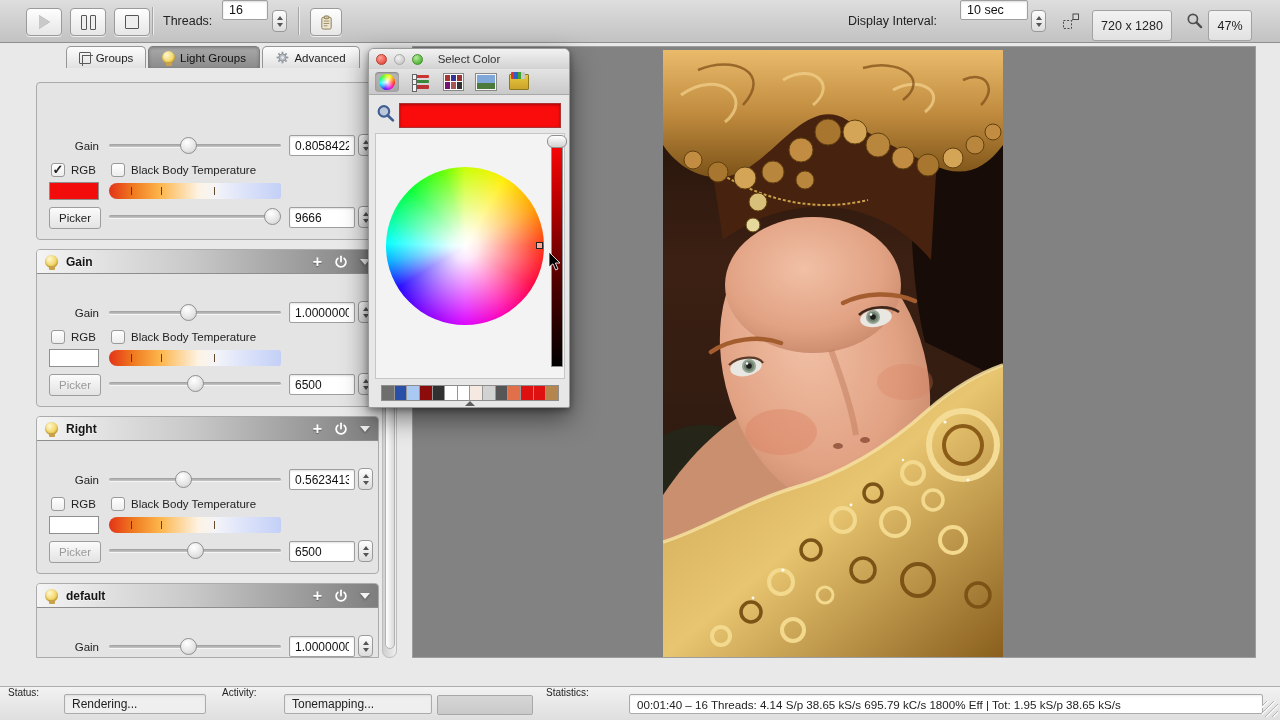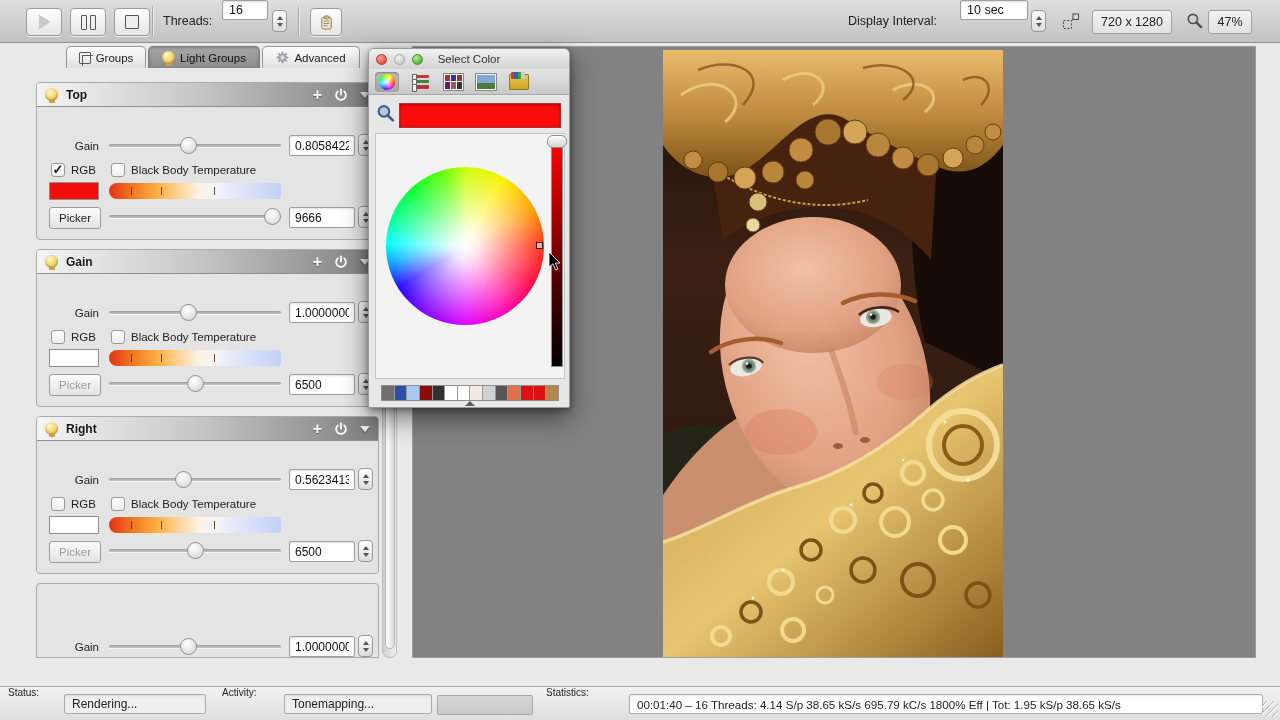--- a/index.html
+++ b/index.html
@@ -7,21 +7,21 @@
   .abs{position:absolute}
   
   .toolbar{left:0;top:0;width:1280px;height:42px;background:linear-gradient(#dedede,#c2c2c2);border-bottom:1px solid #8f8f8f}
   .tb-btn{position:absolute;top:8px;width:34px;height:26px;border:1px solid #9a9a9a;border-radius:4px;background:linear-gradient(#fefefe,#e6e6e6);box-shadow:0 1px 0 rgba(255,255,255,.7);display:flex;align-items:center;justify-content:center}
   .play-tri{width:0;height:0;border-left:11px solid #c9c9c9;border-top:7px solid transparent;border-bottom:7px solid transparent;filter:drop-shadow(0 0 0.5px #999)}
   .pause-bars{display:flex;gap:3px}
   .pause-bars i{display:block;width:4px;height:13px;border:1.5px solid #555;border-radius:1px;background:#eee}
   .stop-sq{width:12px;height:12px;border:1.5px solid #555;border-radius:1px;background:#eee}
   .tb-label{position:absolute;top:14px;font-size:12.5px;color:#222}
   .tb-input{position:absolute;top:0;height:20px;border:1px solid #9f9f9f;border-radius:2px;background:#fff;font-size:12.5px;font-family:"Liberation Sans",sans-serif;padding:0 6px;box-sizing:border-box;color:#111;box-shadow:inset 0 1px 2px rgba(0,0,0,.15)}
-  .tb-box{position:absolute;top:10px;height:24px;border:1px solid #a2a2a2;border-radius:3px;background:linear-gradient(#f2f2f2,#e2e2e2);font-size:12.5px;color:#222;display:flex;align-items:center;justify-content:center;box-sizing:border-box}
+  .tb-box{position:absolute;top:10px;height:31px;border:1px solid #a2a2a2;border-radius:3px;background:linear-gradient(#f2f2f2,#e2e2e2);font-size:12.5px;color:#222;display:flex;align-items:center;justify-content:center;box-sizing:border-box}
   .spin{position:absolute;width:15px;height:22px;border:1px solid #999;border-radius:4px;background:linear-gradient(#fdfdfd,#dcdcdc);display:flex;flex-direction:column;align-items:center;justify-content:center;gap:3px;box-sizing:border-box}
   .sp-u{width:0;height:0;border-left:3.5px solid transparent;border-right:3.5px solid transparent;border-bottom:4.5px solid #555}
   .sp-d{width:0;height:0;border-left:3.5px solid transparent;border-right:3.5px solid transparent;border-top:4.5px solid #555}
   .tb-sep{position:absolute;top:7px;width:1px;height:28px;background:#a5a5a5;box-shadow:1px 0 0 #ededed}
   
   .tab{position:absolute;top:46px;height:22px;border:1px solid #969696;border-bottom:none;border-radius:5px 5px 0 0;display:flex;align-items:center;justify-content:center;gap:5px;font-size:11.5px;color:#222;background:linear-gradient(#fcfcfc,#e2e2e2);box-sizing:border-box}
   .tab.active{background:linear-gradient(#a9a9a9,#8b8b8b);border-color:#7c7c7c;color:#101010;box-shadow:inset 0 1px 3px rgba(0,0,0,.25)}
   .ic-crop{width:10px;height:10px;border:1.5px solid #5a5a5a;border-radius:1px;position:relative}
   .ic-crop::before{content:"";position:absolute;left:2px;top:2px;right:-3px;bottom:-3px;border-left:1.5px solid #5a5a5a;border-top:1.5px solid #5a5a5a}
   
@@ -285,32 +285,20 @@
         <rect x="8.5" y="1" width="3" height="18" transform="rotate(90 10 10)"></rect>
         <rect x="8.5" y="1" width="3" height="18" transform="rotate(135 10 10)"></rect>
       </g>
       <circle cx="10" cy="10" r="5.5" fill="#b8bec6" stroke="#7a8088"></circle>
       <circle cx="10" cy="10" r="2" fill="#eef0f2"></circle>
     </svg>
   <span>Advanced</span>
 </div>
 
 <div class="grp" style="top:82px;height:158px">
-  <div class="grp-head">
-    <span class="bulb"></span>
-    <span class="grp-title">Top</span>
-    <span class="gh-right">
-      <span class="plus-ic"></span>
-      <svg width="14" height="14" viewBox="0 0 16 16">
-          <path d="M8 1.5v6" stroke="#fff" stroke-width="2" stroke-linecap="round"></path>
-          <path d="M4.4 3.8a5.6 5.6 0 1 0 7.2 0" stroke="#fff" stroke-width="2" fill="none" stroke-linecap="round"></path>
-        </svg>
-      <span class="chev"></span>
-    </span>
-  </div>
   <span class="rowlab" style="left:10px;top:57px;width:52px">Gain</span>
   <div class="slider" style="left:72px;top:53px;width:172px">
       <div class="track"></div>
       <div class="thumb" style="left:46%"></div>
     </div>
   <input class="vbox" style="left: 252px; top: 52px;" readonly="" value="0.8058422">
   <div class="spin" style="left:321px;top:51px">
       <div class="sp-u"></div>
       <div class="sp-d"></div>
     </div>
@@ -420,20 +408,32 @@
       <div class="thumb" style="left:50%"></div>
     </div>
   <input class="vbox" style="left: 252px; top: 124px;" readonly="" value="6500">
   <div class="spin" style="left:321px;top:123px">
       <div class="sp-u"></div>
       <div class="sp-d"></div>
     </div>
 </div>
 
 <div class="grp" style="top:583px;height:75px;border-radius:4px 4px 0 0">
+  <div class="grp-head">
+    <span class="bulb"></span>
+    <span class="grp-title">default</span>
+    <span class="gh-right">
+      <span class="plus-ic"></span>
+      <svg width="14" height="14" viewBox="0 0 16 16">
+          <path d="M8 1.5v6" stroke="#fff" stroke-width="2" stroke-linecap="round"></path>
+          <path d="M4.4 3.8a5.6 5.6 0 1 0 7.2 0" stroke="#fff" stroke-width="2" fill="none" stroke-linecap="round"></path>
+        </svg>
+      <span class="chev"></span>
+    </span>
+  </div>
   <span class="rowlab" style="left:10px;top:57px;width:52px">Gain</span>
   <div class="slider" style="left:72px;top:53px;width:172px">
       <div class="track"></div>
       <div class="thumb" style="left:46%"></div>
     </div>
   <input class="vbox" style="left: 252px; top: 52px;" readonly="" value="1.0000000">
   <div class="spin" style="left:321px;top:51px">
       <div class="sp-u"></div>
       <div class="sp-d"></div>
     </div>

